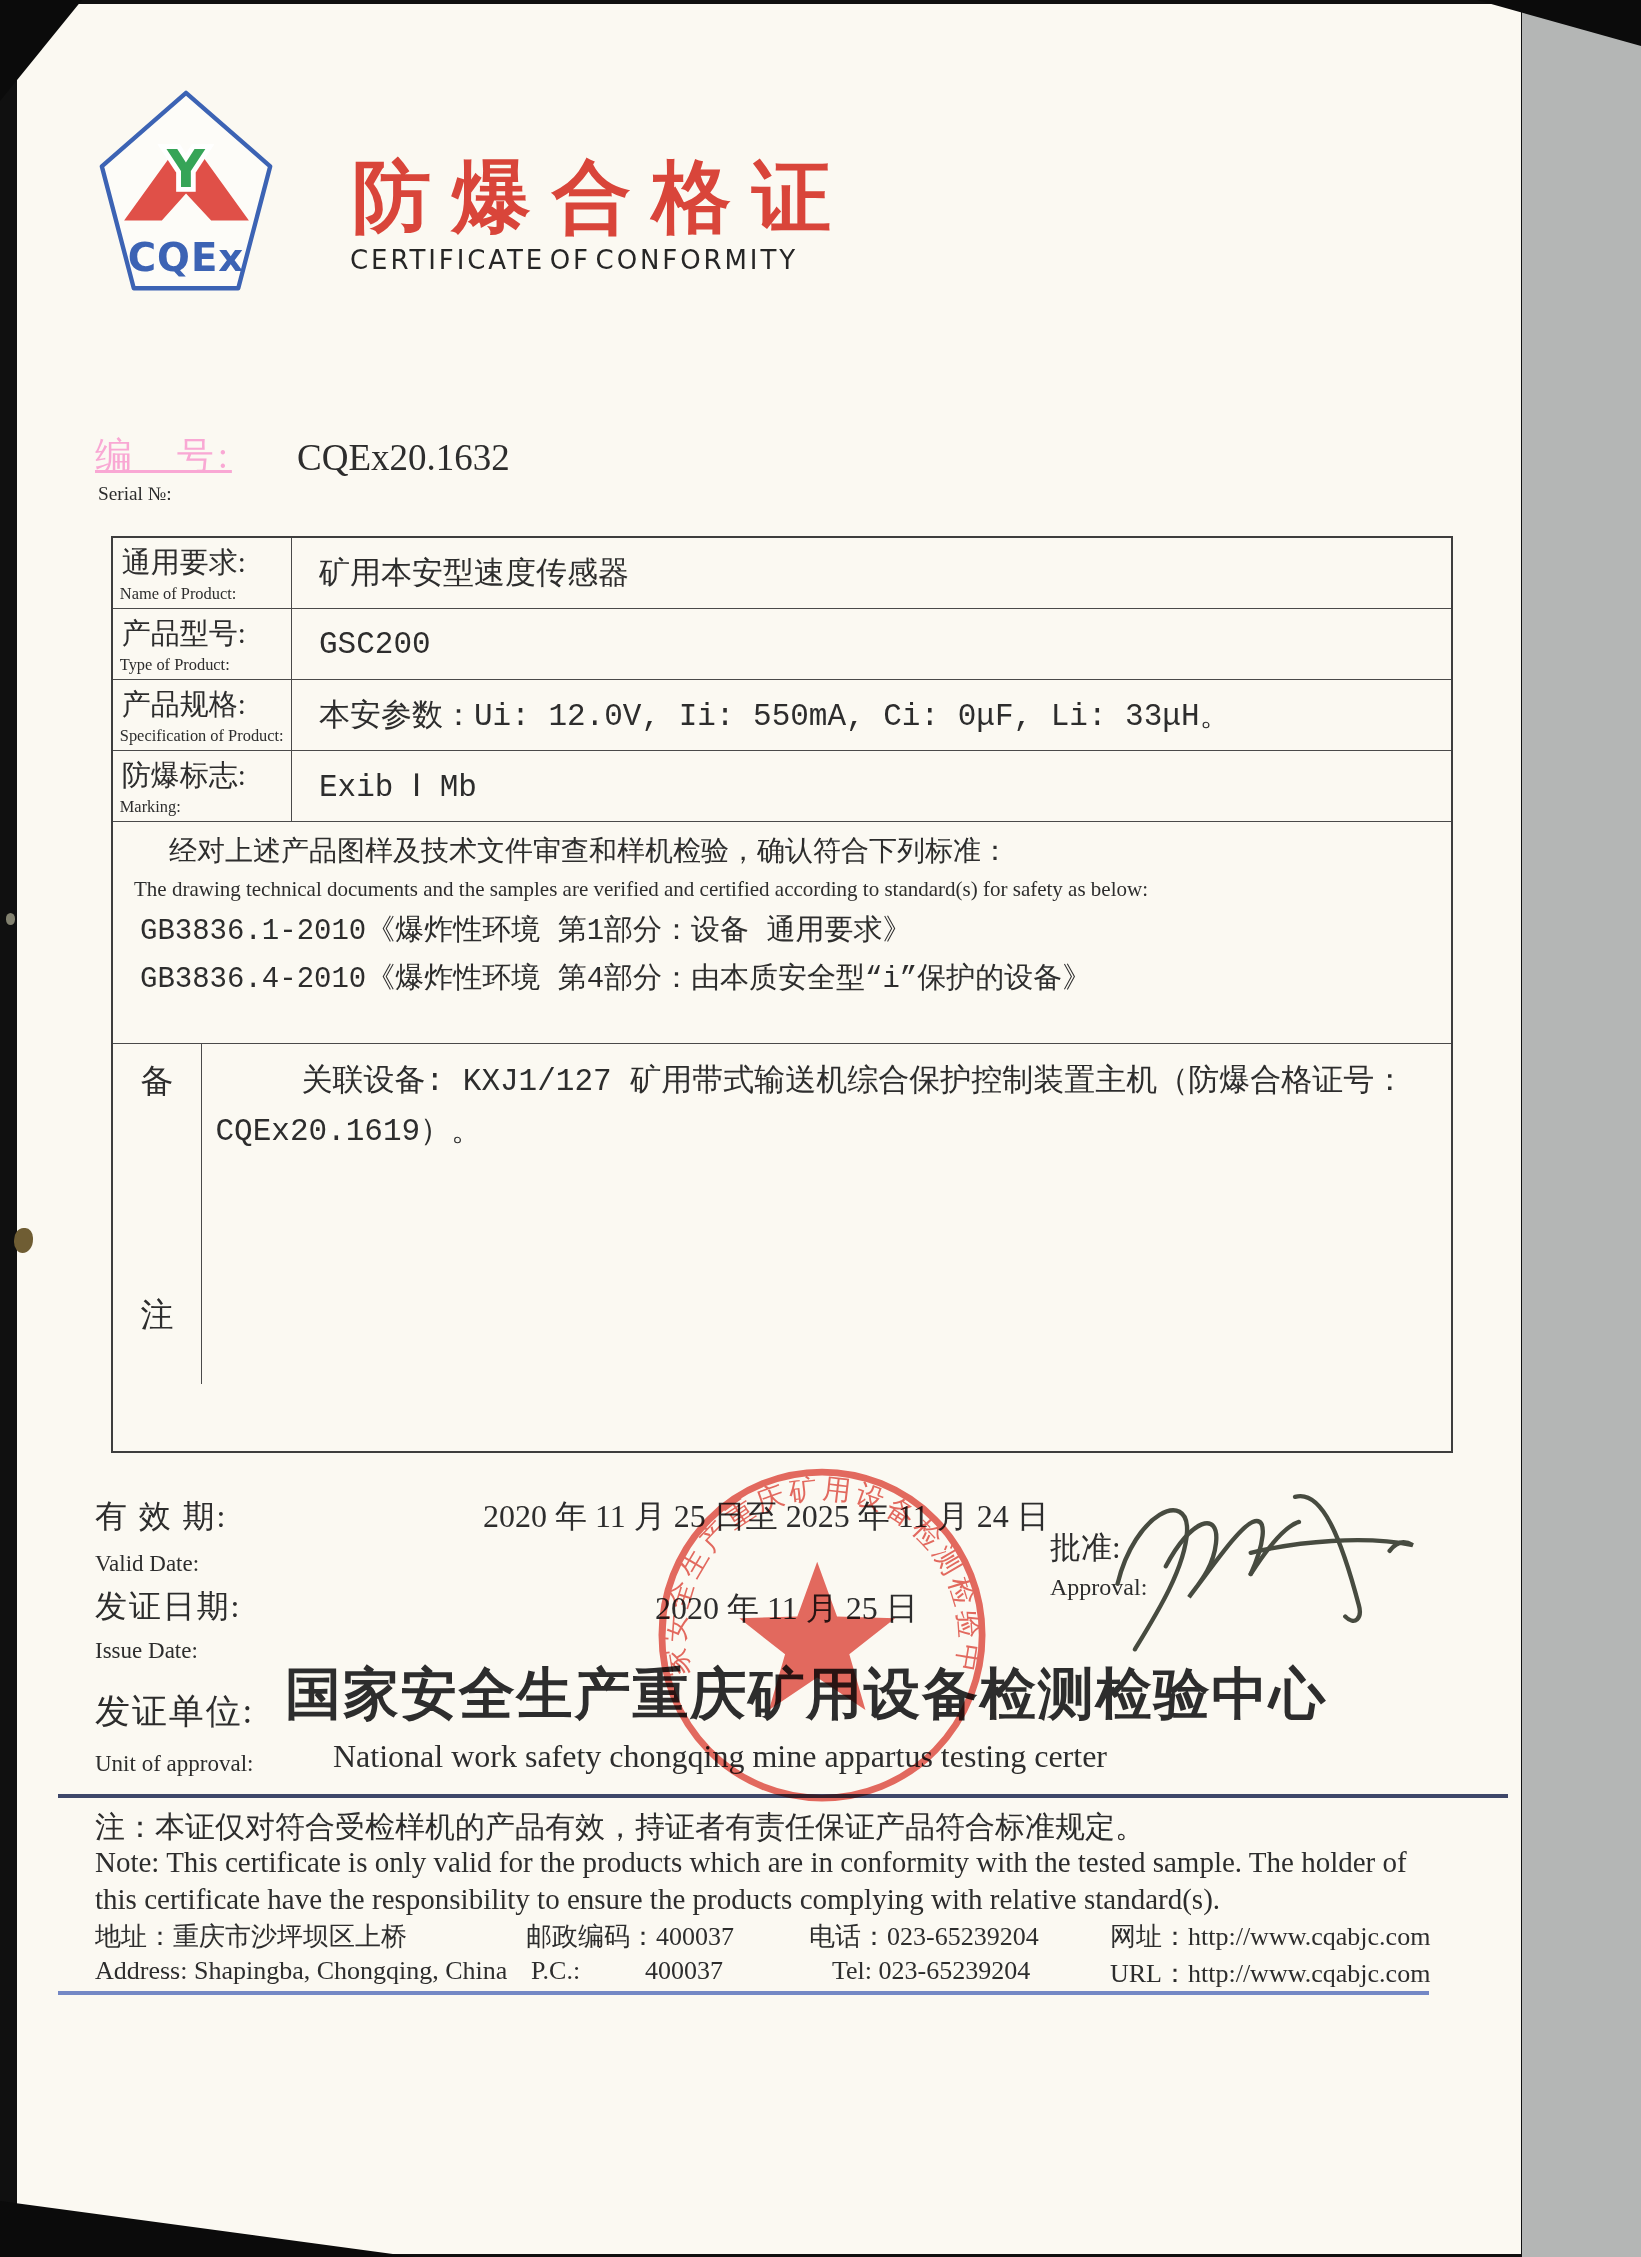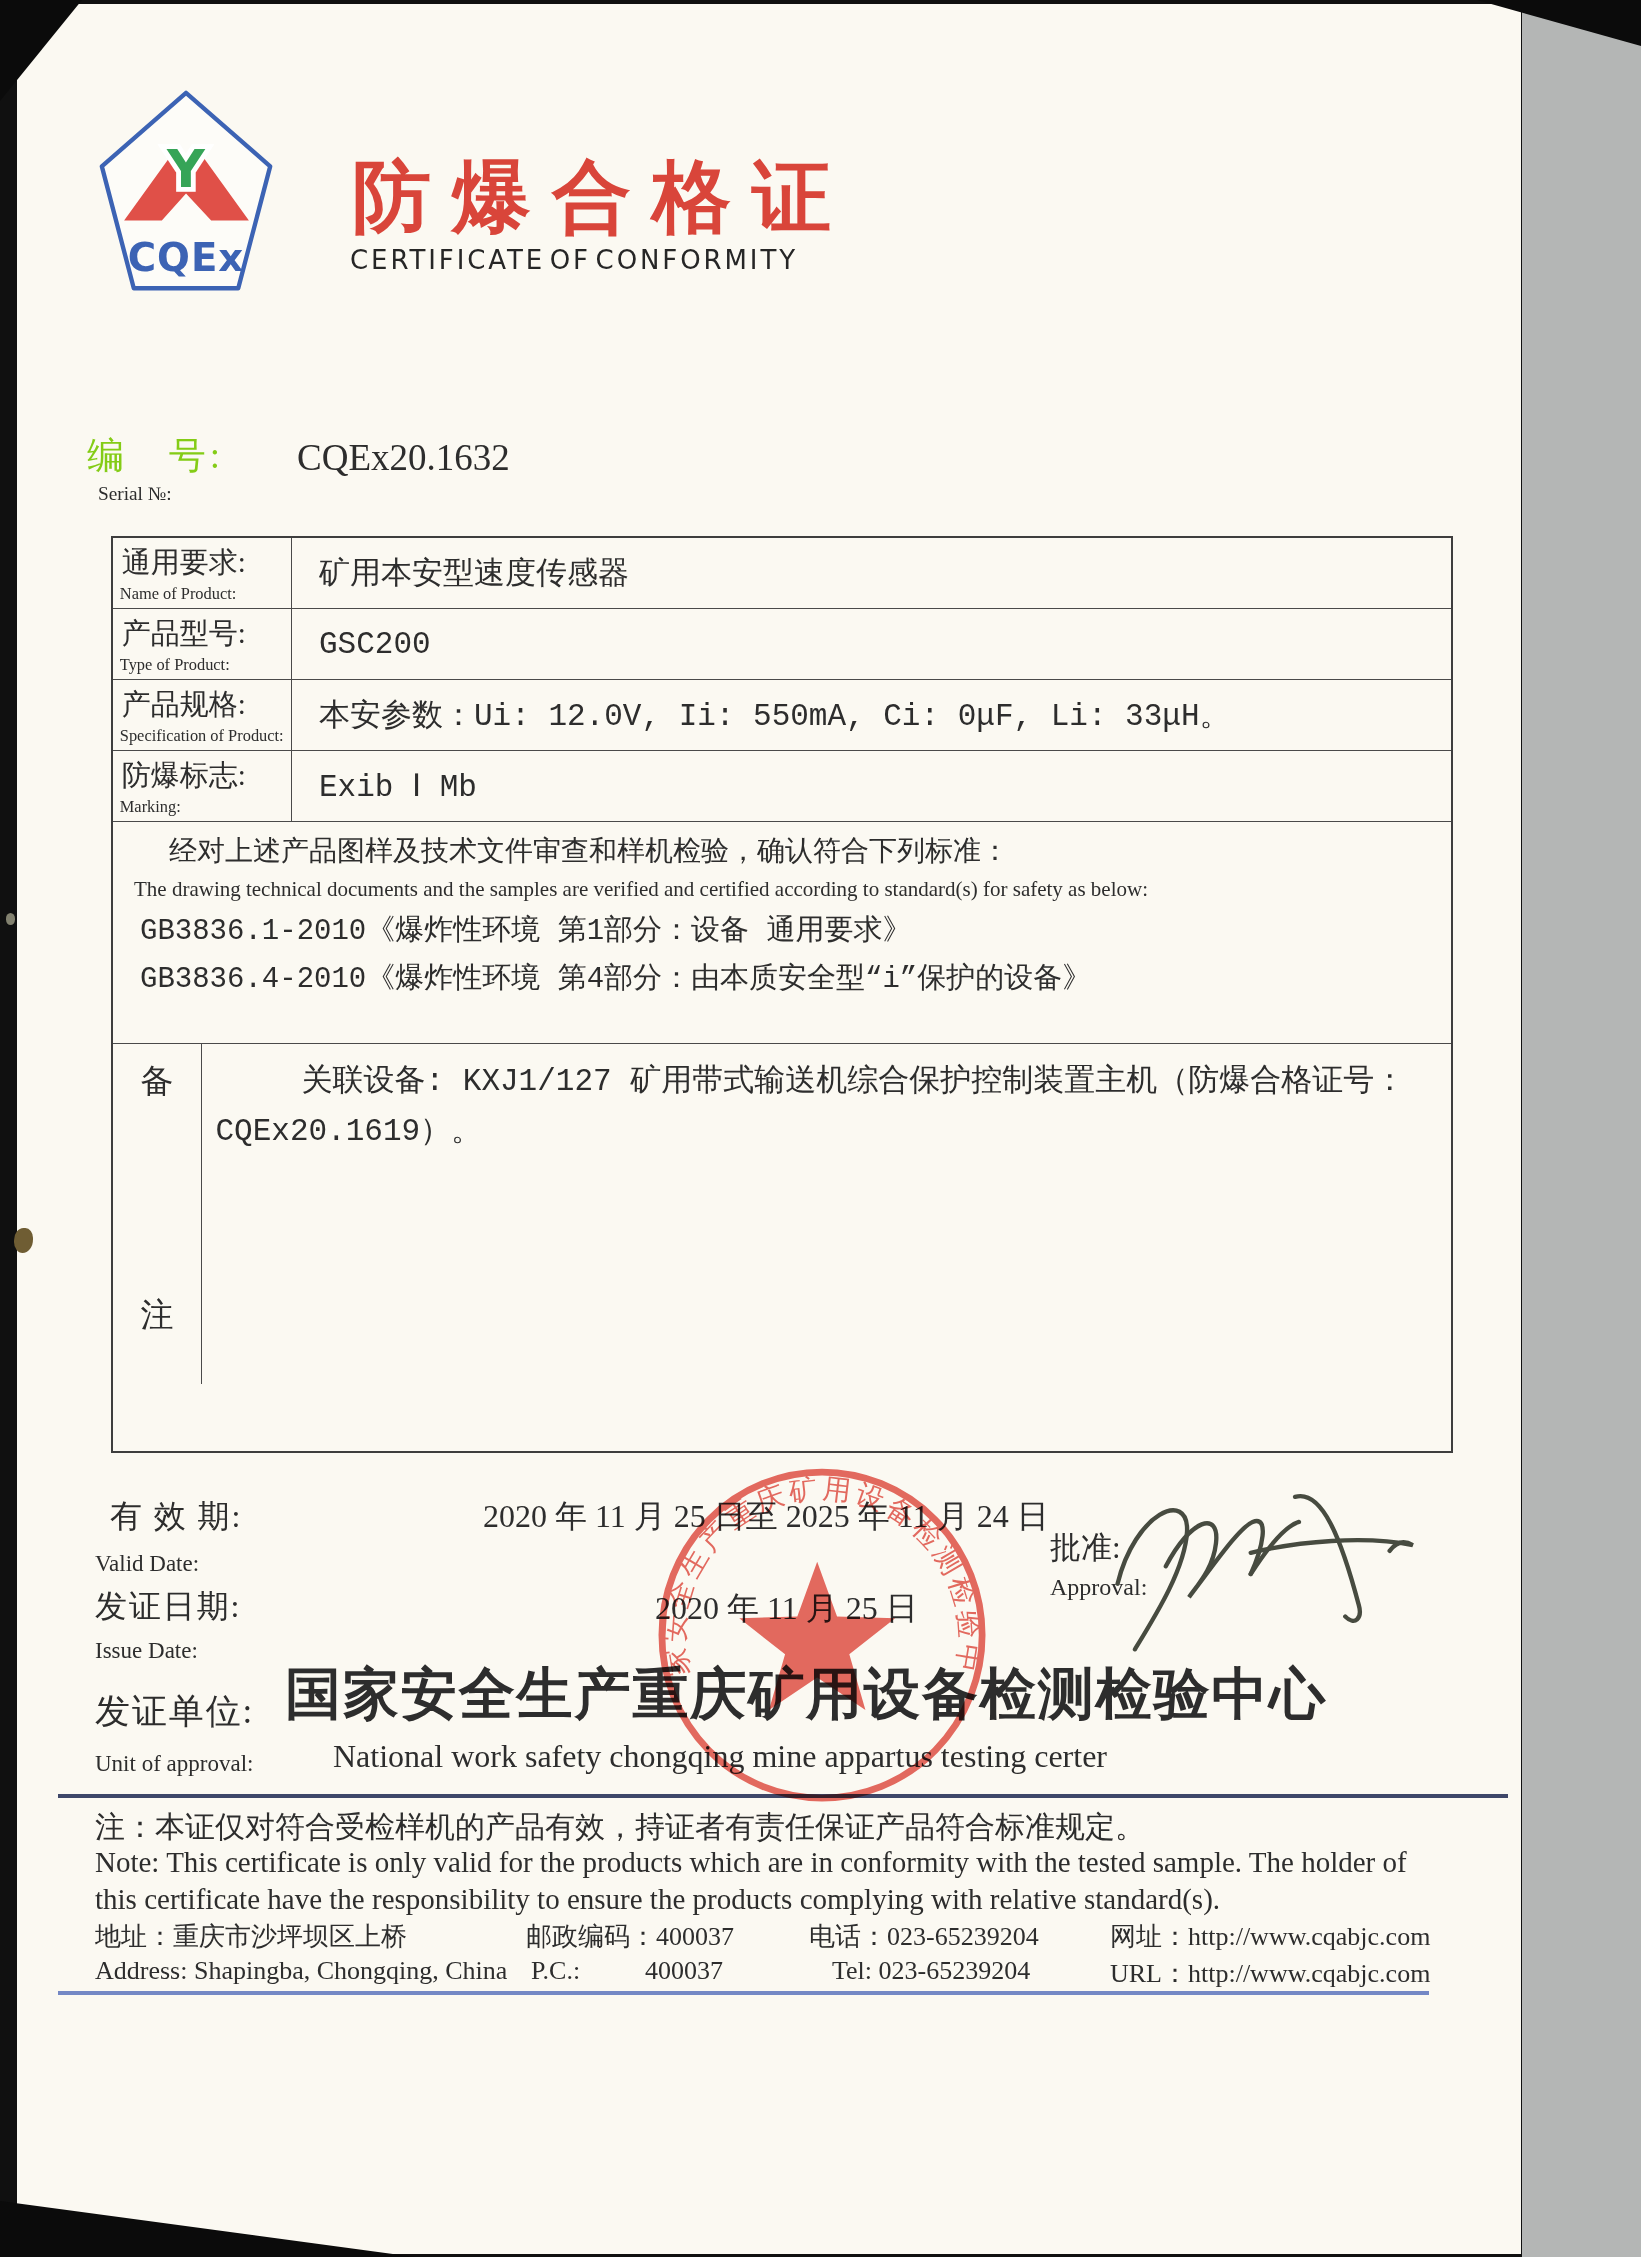--- a/index.html
+++ b/index.html
@@ -29,21 +29,21 @@
     left:352px; top:145px; width:521px;
     font-size:79px; font-weight:bold; letter-spacing:21px; white-space:nowrap;
     color:var(--red); font-family:"DejaVu Sans",sans-serif;
   }
   .title-en {
     left:350px; top:245px; width:448px; display:flex; justify-content:space-between;
     font-family:"DejaVu Sans",sans-serif; font-weight:normal; font-size:26px; letter-spacing:2.9px; color:#262626;
   }
 
   
-  .serial-cn { left:87px; top:431px; font-size:37px; letter-spacing:3.9px; color:#84cc16; }
+  .serial-cn { left:95px; top:431px; font-size:37px; letter-spacing:3.9px; color:#f9a8d4;text-decoration:underline; }
   .serial-en { left:98px; top:483px; font-size:19.3px; }
   .serial-val { left:297px; top:436px; font-size:37px; font-family:"Liberation Serif",serif; }
 
   
   .tbl { left:111px; top:536px; width:1342px; height:917px; border:2.9px solid #3e3e3e; }
   .trow { display:flex; border-bottom:1.9px solid #4a4a4a; }
   .trow.last { border-bottom:none; }
   .r-std  { height:212px; display:block; }
   .r-note { height:340px; }
   .r-item { height:71px; }
@@ -59,21 +59,21 @@
     display:flex; flex-direction:column; justify-content:space-between; align-items:center;
     padding:15.4px 0 46px; font-size:33px; }
   .note-body { flex:1; padding:13.5px 17.4px 0 11.6px; font-size:31px; line-height:50px;
     font-family:"Liberation Mono","DejaVu Sans Mono",monospace; }
   .note-line1 { margin-left:88px; }
   .note-line2 { margin-left:1.9px; }
 
   
   .f-cn-lbl { font-size:32px; letter-spacing:1.9px; white-space:nowrap; }
   .f-en-lbl { font-size:23px; white-space:nowrap; }
-  .valid-lbl  { left:110px;  top:1495px; }
+  .valid-lbl  { left:95px;  top:1495px; }
   .valid-en   { left:95px;  top:1543px;margin-top:8px; }
   .valid-val  { left:483px; top:1495px; font-size:32px; white-space:nowrap; }
   .issue-lbl  { left:95px;  top:1585px; }
   .issue-en   { left:95px;  top:1638px; }
   .issue-val  { left:655px; top:1587px; font-size:32px; white-space:nowrap; }
   .appr-lbl   { left:1050px; top:1527px; font-size:31px; }
   .appr-en    { left:1050px; top:1574px; font-size:24px; }
   .signature  { left:1106px; top:1460px; width:328px; height:203px; z-index:30; }
   .unit-lbl   { left:95px;  top:1688px; font-size:35px; }
   .unit-en    { left:95px;  top:1751px; font-size:23px; }

